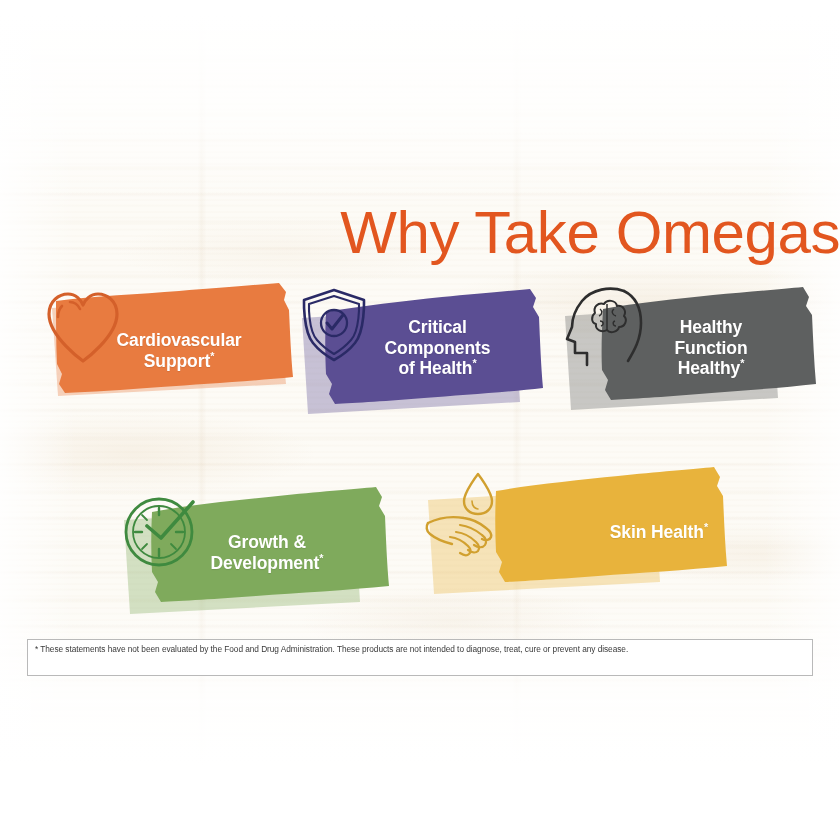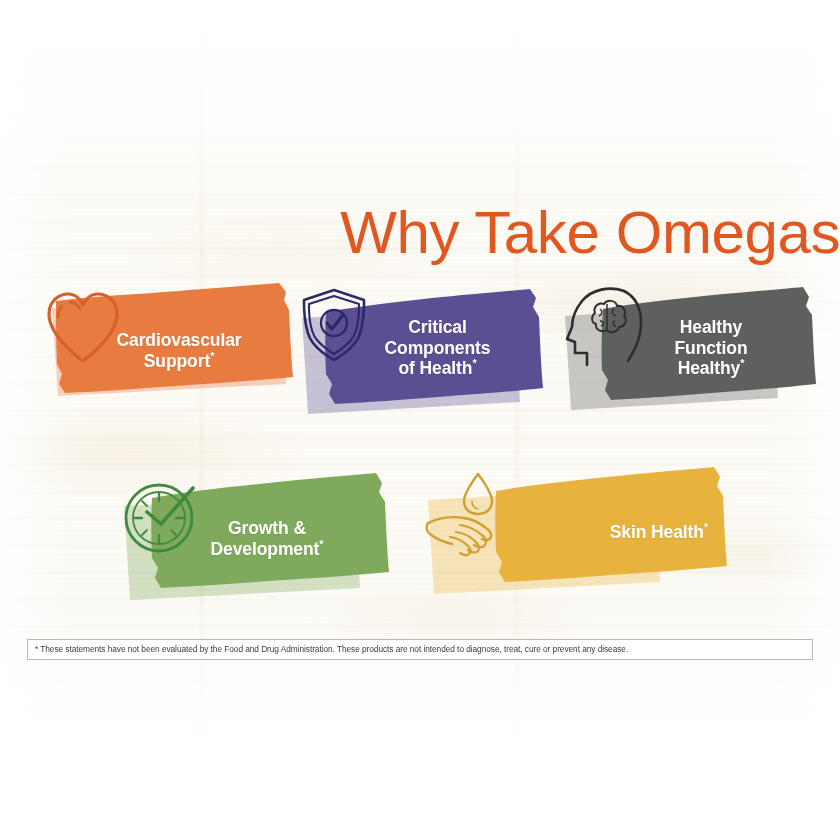--- a/index.html
+++ b/index.html
@@ -138,21 +138,21 @@
 
   
   .disclaimer {
     position: absolute;
     left: 27px;
     top: 639px;
     width: 786px;
     box-sizing: border-box;
     border: 1px solid #b9b9b9;
     background: #ffffff;
-    padding: 4px 7px 5px 7px;
+    padding: 4px 7px 21px 7px;
     font-size: 8.3px;
     line-height: 1.25;
     color: #3a3a3a;
     letter-spacing: -0.05px;
     white-space: nowrap;
     overflow: hidden;
   }
 </style>
 </head>
 <body>
@@ -264,21 +264,21 @@
                  C29,40 29,33 33,30 Z" fill="none" stroke="#2E2E2E" stroke-width="2" stroke-linejoin="round"></path>
         <path d="M45,21 L45,47" fill="none" stroke="#2E2E2E" stroke-width="1.5"></path>
         <path d="M38,26 C41,28 40,32 37,33" fill="none" stroke="#2E2E2E" stroke-width="1.4"></path>
         <path d="M52,26 C49,28 50,32 54,33" fill="none" stroke="#2E2E2E" stroke-width="1.4"></path>
         <path d="M38,38 C42,38 42,42 39,43" fill="none" stroke="#2E2E2E" stroke-width="1.4"></path>
         <path d="M53,38 C50,39 51,43 54,43" fill="none" stroke="#2E2E2E" stroke-width="1.4"></path>
       </svg>
     </div>
   </div>
 
-  <div class="card" style="left:122px; top:472px; width:290px; height:145px;">
+  <div class="card" style="left:122px; top:486px; width:290px; height:145px;">
 
     <div class="banner-wrap">
       <svg class="banner-shadow" width="250" height="120" viewBox="0 0 250 120" style="transform: translate(-6px, 12px);">
         <path d="M8,22 L238,8 L244,104 L14,116 Z" fill="#7FAA5C"></path>
       </svg>
       <svg class="banner" width="250" height="120" viewBox="0 0 250 120" style="transform: translate(26px, -2px);">
         <path d="M4,28 C40,21 90,16 130,12 C168,8 206,5 228,3
                  L234,13 L231,22 L237,32
                  C238,55 239,80 241,102
                  C200,106 150,109 108,112 C70,115 32,117 13,118

